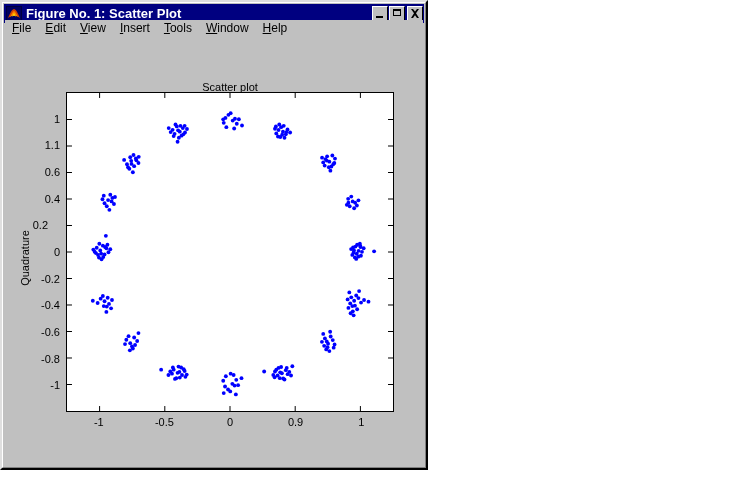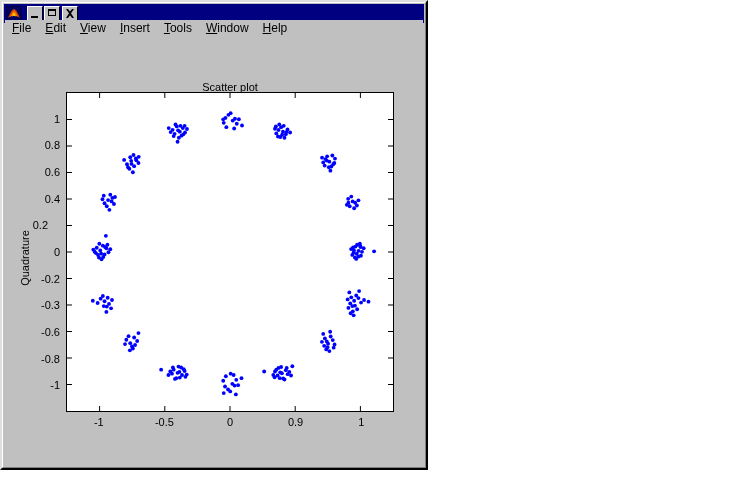--- a/index.html
+++ b/index.html
@@ -228,20 +228,21 @@
 
   <div id="title-bar">
     <div id="app-icon">
       <svg width="14" height="14" viewBox="0 0 14 14" aria-hidden="true">
         <rect x="0" y="0" width="14" height="14" fill="#000060"></rect>
         <path d="M1 11 C3 7 4 3 7 2 C10 3 11 7 13 11 C10 9 9 8 7 8 C5 8 4 9 1 11 Z" fill="#d04000"></path>
         <path d="M3 10 C4.5 7.5 5.5 4.5 7 4 C8.5 4.5 9.5 7.5 11 10 C9 8.8 8 8.4 7 8.4 C6 8.4 5 8.8 3 10 Z" fill="#ff8000"></path>
         <path d="M5 9.6 C5.8 8 6.4 6.2 7 6 C7.6 6.2 8.2 8 9 9.6 C8 9 7.5 8.8 7 8.8 C6.5 8.8 6 9 5 9.6 Z" fill="#ffd000"></path>
       </svg>
     </div>
+    <div id="title-text">Figure No. 1: Scatter Plot</div>
     <div class="ctl-btn" id="btn-min">
       <div id="min-bar"></div>
     </div>
     <div class="ctl-btn" id="btn-max">
       <div id="max-box"></div>
     </div>
     <div class="ctl-btn" id="btn-close">
       <div class="ctl-glyph">
         <svg width="10" height="9" viewBox="0 0 10 9" aria-hidden="true">
           <path d="M1 0 L3 0 L5 2.4 L7 0 L9 0 L6 4.3 L9 9 L7 9 L5 6.3 L3 9 L1 9 L4 4.3 Z" fill="#000000"></path>
@@ -541,24 +542,24 @@
         </svg>
     </div>
 
     <div id="ylabel">Quadrature</div>
   <div class="tick-label-x" style="left: 93.8px; top: 373px;">-1</div>
       <div class="tick-label-x" style="left: 159.4px; top: 373px;">-0.5</div>
       <div class="tick-label-x" style="left: 225px; top: 373px;">0</div>
       <div class="tick-label-x" style="left: 290.6px; top: 373px;">0.9</div>
       <div class="tick-label-x" style="left: 356.2px; top: 373px;">1</div>
       <div class="tick-label-y" style="left: 21px; width: 34px; top: 75.6667px;">1</div>
-      <div class="tick-label-y" style="left: 21px; width: 34px; top: 102.333px;">0.8</div>
+      <div class="tick-label-y" style="left: 21px; width: 34px; top: 102.333px;">1.1</div>
       <div class="tick-label-y" style="left: 21px; width: 34px; top: 129px;">0.6</div>
       <div class="tick-label-y" style="left: 21px; width: 34px; top: 155.667px;">0.4</div>
       <div class="tick-label-y" style="left: 9px; width: 34px; top: 182.333px;">0.2</div>
       <div class="tick-label-y" style="left: 21px; width: 34px; top: 209px;">0</div>
       <div class="tick-label-y" style="left: 21px; width: 34px; top: 235.667px;">-0.2</div>
-      <div class="tick-label-y" style="left: 21px; width: 34px; top: 262.333px;">-0.3</div>
+      <div class="tick-label-y" style="left: 21px; width: 34px; top: 262.333px;">-0.4</div>
       <div class="tick-label-y" style="left: 21px; width: 34px; top: 289px;">-0.6</div>
       <div class="tick-label-y" style="left: 21px; width: 34px; top: 315.667px;">-0.8</div>
       <div class="tick-label-y" style="left: 21px; width: 34px; top: 342.333px;">-1</div>
     </div>
 </div>
 
 </body></html>

